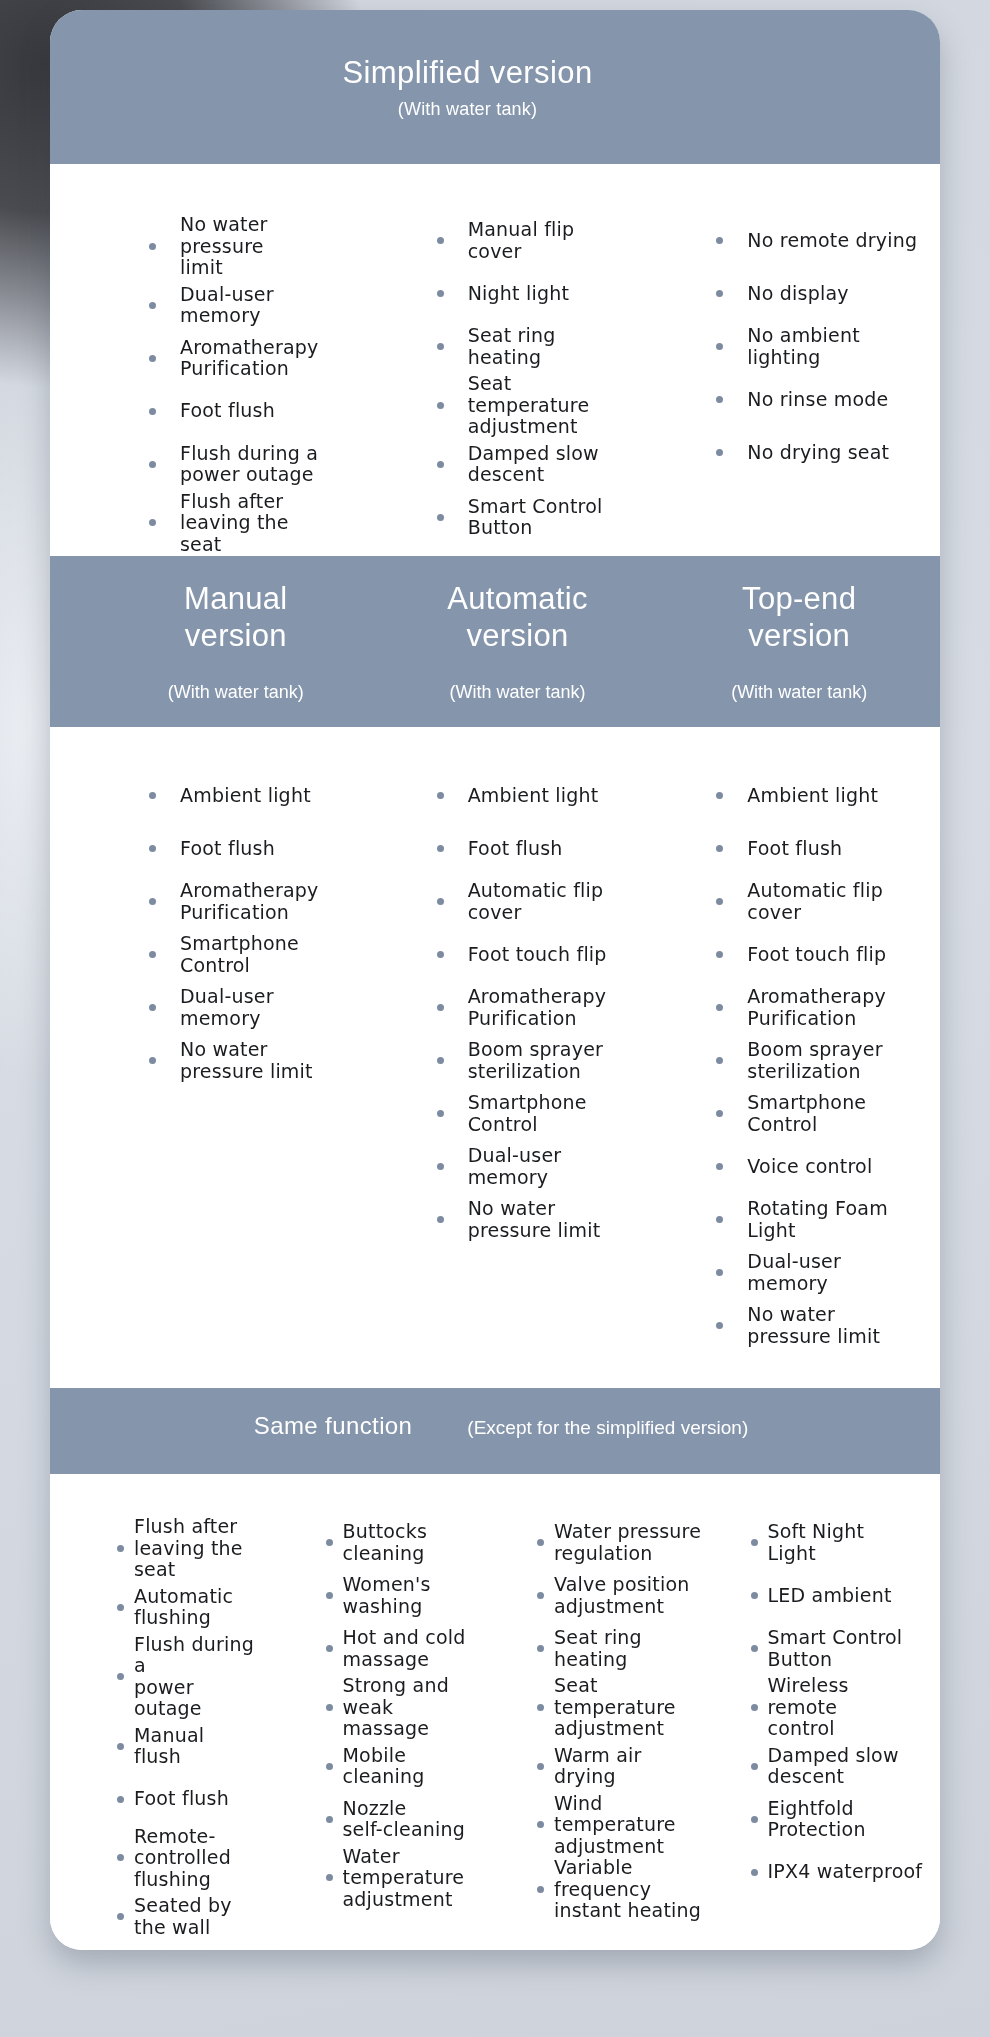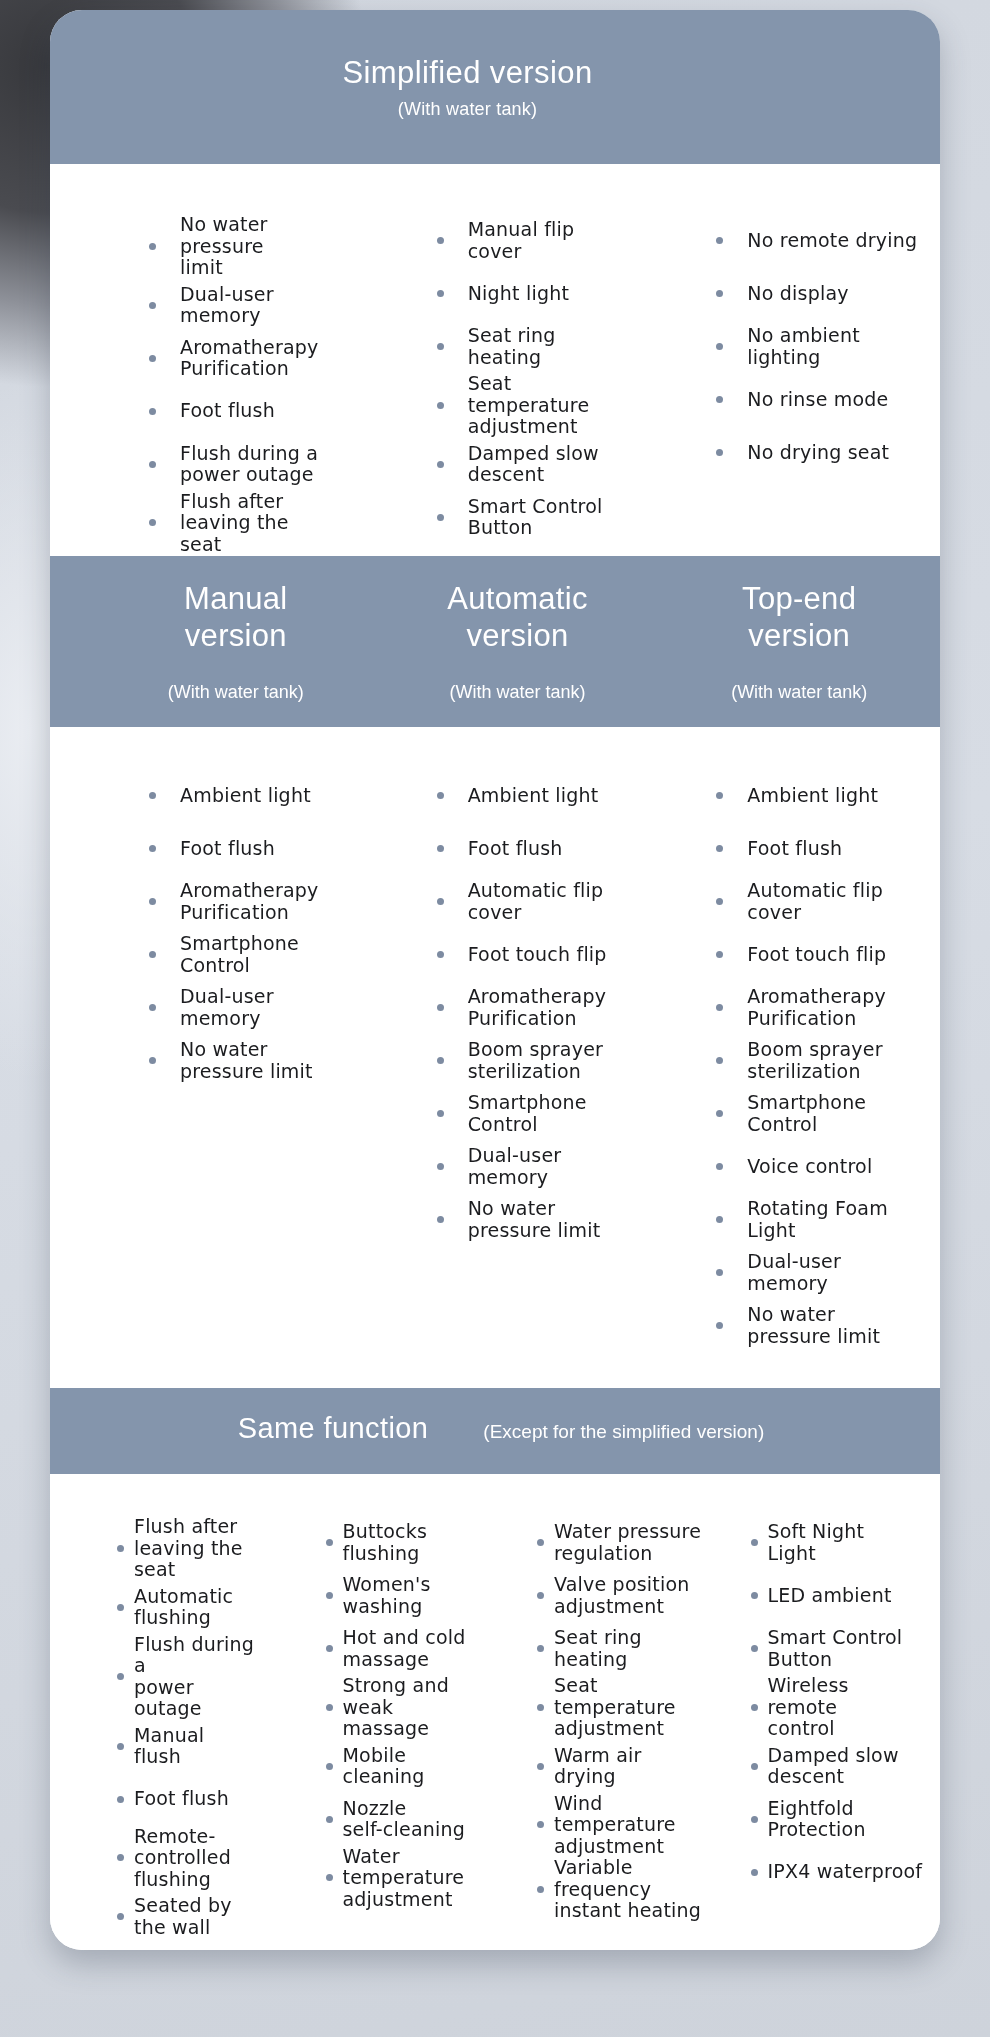--- a/index.html
+++ b/index.html
@@ -54,21 +54,21 @@
   .sec3 .dot{margin-right:10px;}
 
   .band2{height:171px;display:grid;grid-template-columns:repeat(3,1fr);
     padding-left:45px;box-sizing:border-box;align-content:center;}
   .band2 .vh{display:flex;flex-direction:column;align-items:center;gap:28px;}
   .band2 .title{font-size:31px;line-height:37px;white-space:pre-line;letter-spacing:.3px;}
   .band2 .sub{font-size:18px;}
 
   .band3{height:86px;display:flex;align-items:baseline;justify-content:center;gap:16px;
     padding-left:12px;padding-top:24px;box-sizing:border-box;}
-  .band3 .title{font-size:29px;letter-spacing:.4px;}
+  .band3 .title{font-size:24px;letter-spacing:.4px;}
   .band3 .note{font-size:19px;margin-left:39px;}
 </style>
 </head>
 <body>
 
 <div class="bg-corner"></div>
 <div class="bg-glow"></div>
 
 <div class="card">
 
@@ -348,21 +348,21 @@
         <li>
           <span class="dot"></span>
           <span class="txt">Seated by
 the wall</span>
         </li>
       </ul>
     <ul class="features c2">
         <li>
           <span class="dot"></span>
           <span class="txt">Buttocks
-flushing</span>
+cleaning</span>
         </li>
         <li>
           <span class="dot"></span>
           <span class="txt">Women's
 washing</span>
         </li>
         <li>
           <span class="dot"></span>
           <span class="txt">Hot and cold
 massage</span>

